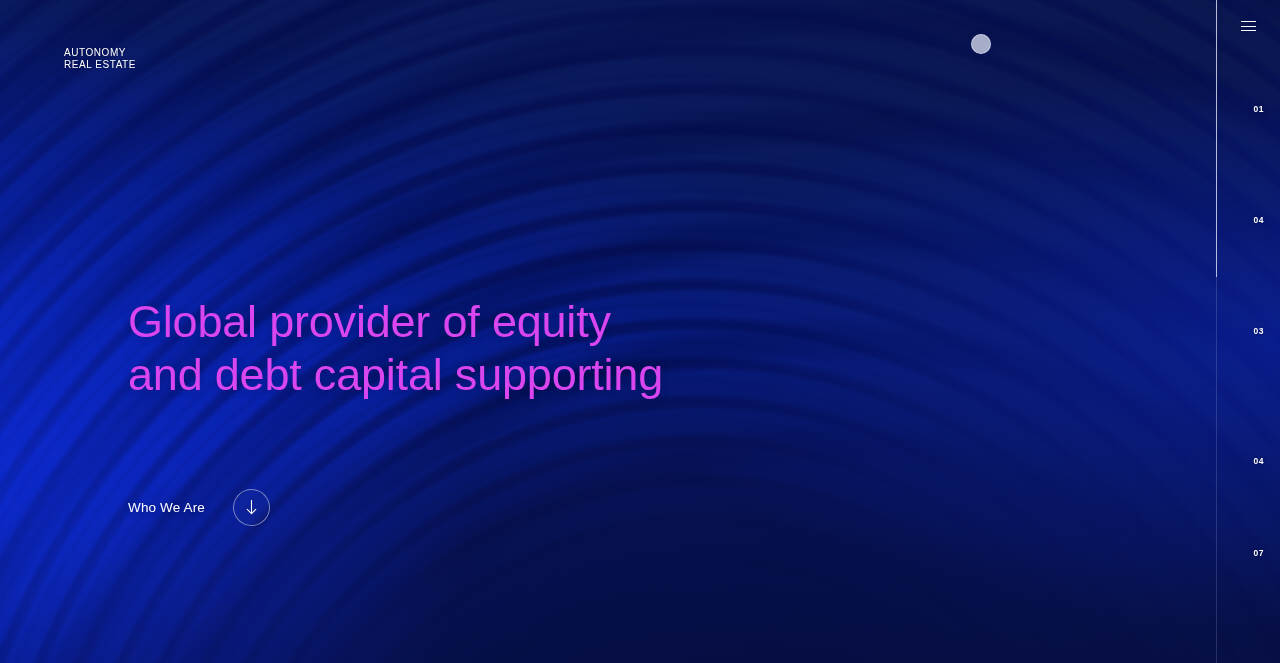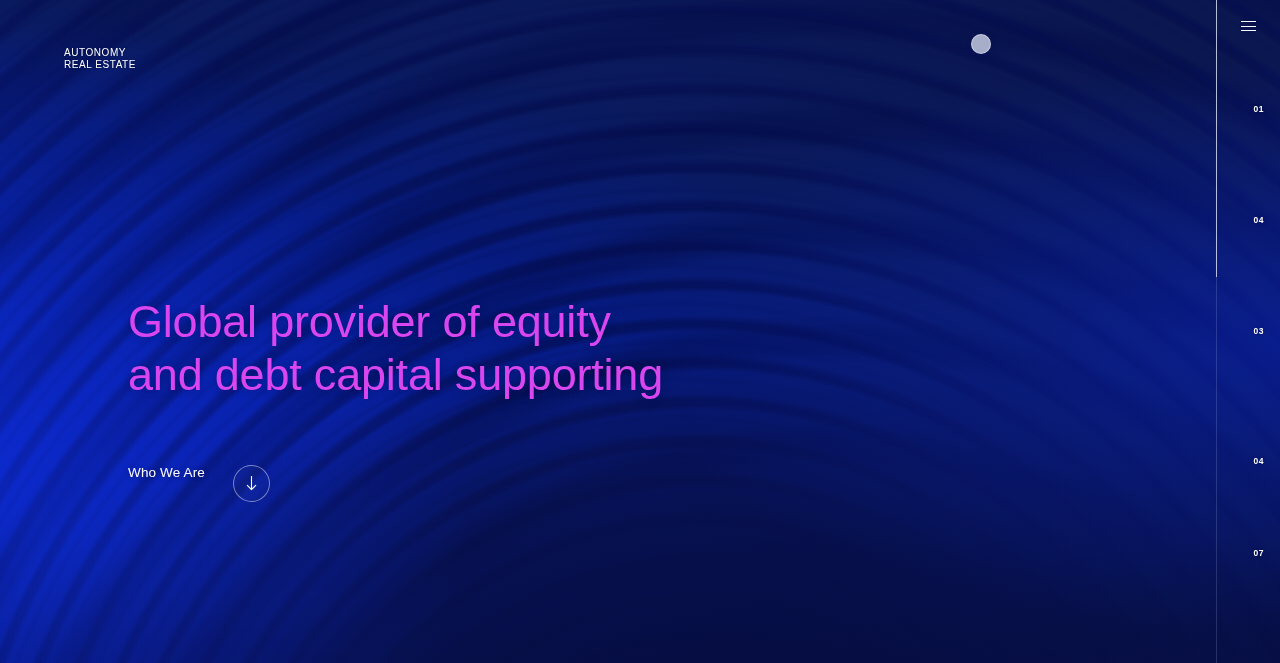--- a/index.html
+++ b/index.html
@@ -119,22 +119,22 @@
     font-size:45px;
     font-weight:300;
     line-height:53px;
     letter-spacing:-.2px;
     text-shadow:0 1px 8px rgba(0,6,50,.30);
   }
   .headline div{ white-space:nowrap; }
 
   
   .cta{
-    position:absolute; left:128px; top:465px;
-    display:flex; gap:28px;
+    position:absolute; left:128px; top:489px;
+    display:flex; align-items:center; gap:28px;
     cursor:pointer;
   }
   .cta-label{
     color:#fff;
     font-size:13.5px;
     font-weight:400;
     letter-spacing:.15px;
     text-shadow:0 1px 5px rgba(0,6,50,.35);
   }
   .cta-circle{

